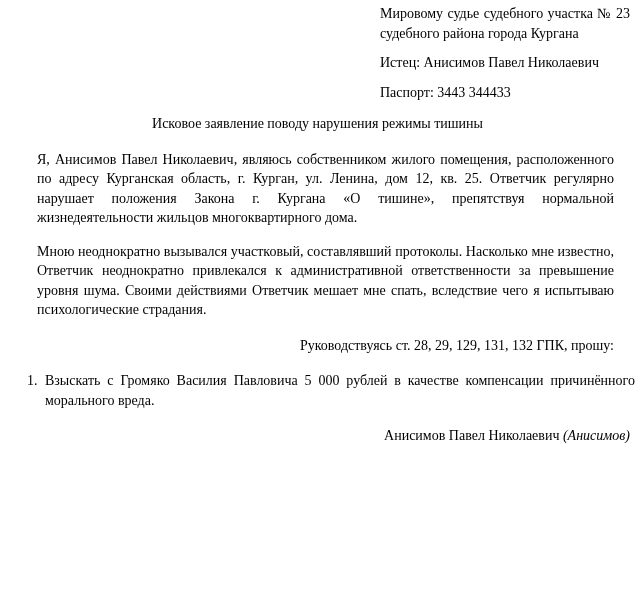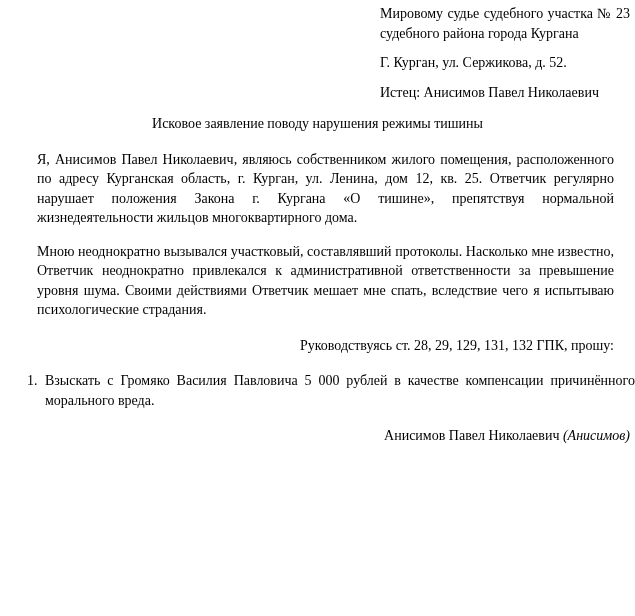--- a/index.html
+++ b/index.html
@@ -87,22 +87,22 @@
     font-style: italic;
   }
 </style>
 </head>
 <body>
 
 <div class="page">
 
   <div class="header-block">
     <p>Мировому судье судебного участка № 23 судебного района города Кургана</p>
-    <p>Г. Курган, ул. Сержикова, д. 52.</p>
     <p>Истец: Анисимов Павел Николаевич</p>
+    <p>Паспорт: 3443 344433</p>
   </div>
 
   <div class="doc-title">Исковое заявление поводу нарушения режимы тишины</div>
 
   <div class="body-block">
     <p class="para">Я, Анисимов Павел Николаевич, являюсь собственником жилого помещения, расположенного по адресу Курганская область, г. Курган, ул. Ленина, дом 12, кв. 25. Ответчик регулярно нарушает положения Закона г. Кургана «О тишине», препятствуя нормальной жизнедеятельности жильцов многоквартирного дома.</p>
     <p class="para">Мною неоднократно вызывался участковый, составлявший протоколы. Насколько мне известно, Ответчик неоднократно привлекался к административной ответственности за превышение уровня шума. Своими действиями Ответчик мешает мне спать, вследствие чего я испытываю психологические страдания.</p>
     <p class="lead-in">Руководствуясь ст. 28, 29, 129, 131, 132 ГПК, прошу:</p>
   </div>
 

